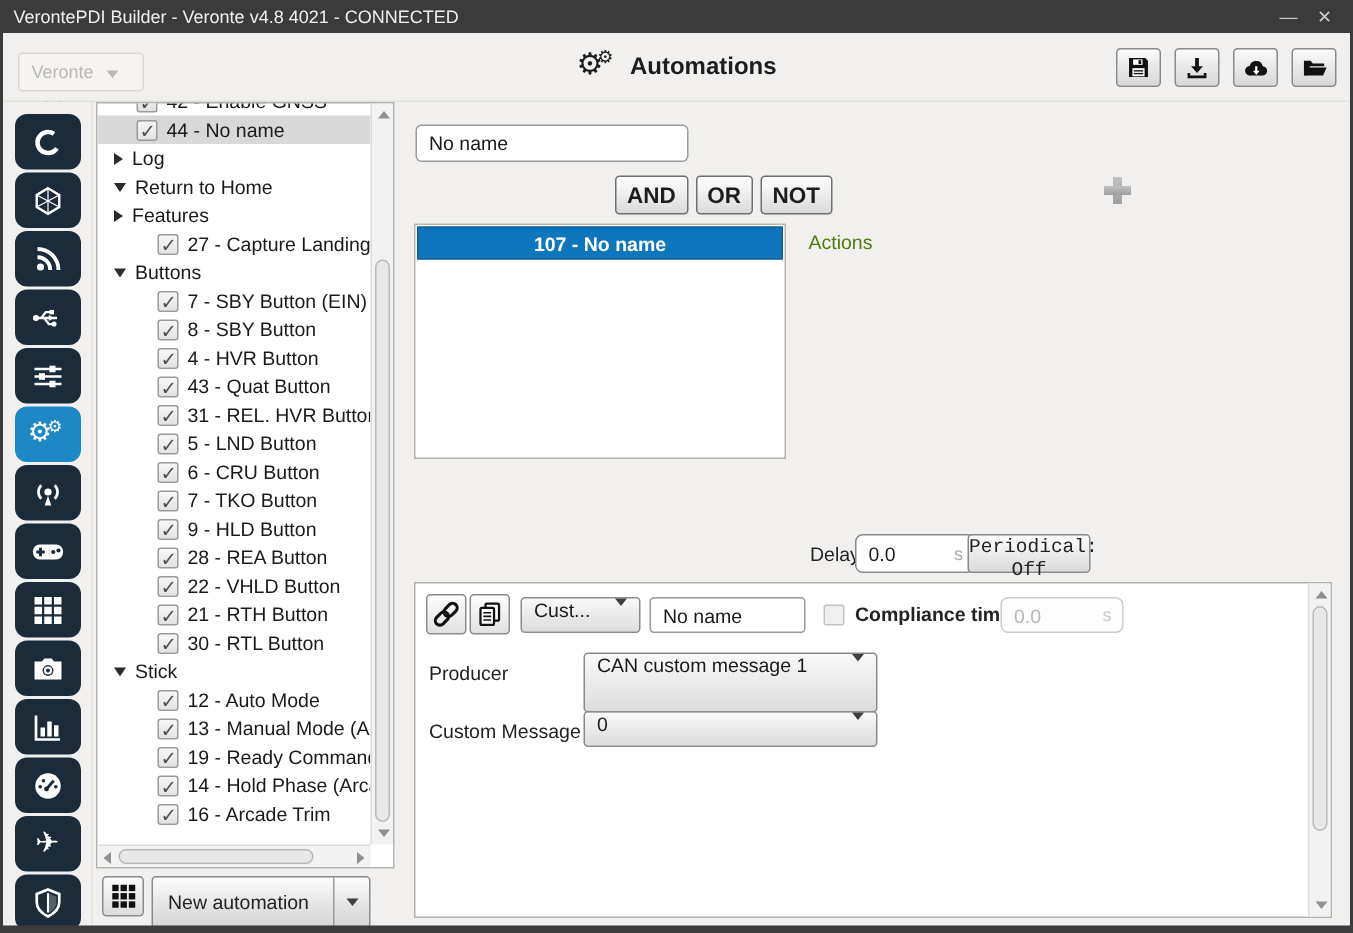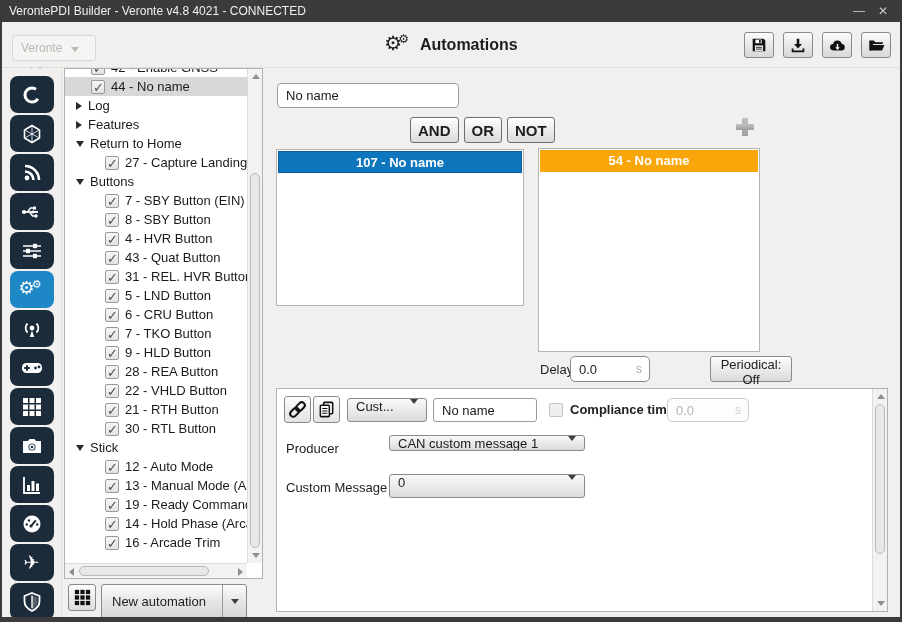--- a/index.html
+++ b/index.html
@@ -87,41 +87,41 @@
   .events-box { position:absolute; left:276px; top:149px; width:248px; height:157px; background:#fff; border:1px solid #b6b5b2; }
   .actions-box { position:absolute; left:538px; top:148px; width:222px; height:204px; background:#fff; border:1px solid #b6b5b2; }
   .list-item { margin:1px; height:22px; line-height:22px; text-align:center; font-size:13px; font-weight:bold; color:#fff; }
   .event-item { background:#0e76bd; border:1px solid #0a5e99; }
   .action-item { background:#f9a60a; }
 
   .delay-label { position:absolute; left:540px; top:362px; font-size:13px; color:#222; }
   .delay-wrap { position:absolute; left:570px; top:356px; width:80px; height:26px; border:1px solid #8a8a8a; border-radius:5px; background:#fff; }
   .delay-wrap input { border:0; outline:0; width:52px; height:100%; padding:0 0 0 8px; font-size:13px; color:#1a1a1a; background:transparent; font-family:inherit; }
   .unit { position:absolute; right:7px; top:5px; font-size:12px; color:#a9a9a9; }
-  .periodical-btn { position:absolute; left:710px; top:356px; width:82px; height:26px; border:1px solid #8a8a8a; border-radius:3px; background:linear-gradient(#fdfdfd,#dadada); font-size:13px; color:#222; font-family:Liberation Sans, sans-serif; }
+  .periodical-btn { position:absolute; left:645px; top:356px; width:82px; height:26px; border:1px solid #8a8a8a; border-radius:3px; background:linear-gradient(#fdfdfd,#dadada); font-size:13px; color:#222; font-family:Liberation Mono, monospace; }
 
   
   .editor-panel { position:absolute; left:276px; top:388px; width:612px; height:224px; background:#fff; border:1px solid #b2b1ae; }
   .ed-vscroll { right:0; top:0; width:15px; bottom:0; }
   .icon-btn { position:absolute; top:7px; width:27px; height:27px; border:1px solid #8a8a8a; border-radius:3px; background:linear-gradient(#fdfdfd,#e2e2e2); display:flex; align-items:center; justify-content:center; }
   .link-btn { left:7px; }
   .copy-btn { left:36px; }
   .dropdown { border:1px solid #8a8a8a; border-radius:3px; background:linear-gradient(#f9f9f9,#dcdcdc); font-size:13px; color:#1a1a1a; display:flex; }
   .dropdown .dd-label { flex:1; padding-left:8px; white-space:nowrap; overflow:hidden; }
   .dd-arrow { width:0; height:0; border-left:4px solid transparent; border-right:4px solid transparent; border-top:5px solid #3f3f3f; margin-right:8px; flex:none; }
   .type-dd { position:absolute; left:70px; top:9px; width:80px; height:24px; }
   .ed-name-input { position:absolute; left:156px; top:9px; width:104px; height:24px; border:1px solid #9a9a9a; border-radius:3px; font-size:13px; padding:0 8px; color:#1a1a1a; font-family:inherit; }
   .comp-cb { position:absolute; left:272px; top:14px; width:14px; height:14px; border:1px solid #c3c3c3; border-radius:2px; background:#efefef; }
   .comp-label { position:absolute; left:293px; top:13px; font-size:13px; font-weight:bold; color:#222; }
   .comp-wrap { position:absolute; left:390px; top:9px; width:82px; height:24px; border:1px solid #cbcbcb; border-radius:5px; background:#fdfdfd; }
   .comp-wrap input { border:0; outline:0; width:50px; height:100%; padding:0 0 0 8px; font-size:13px; color:#b5b5b5; background:transparent; font-family:inherit; }
   .comp-wrap .unit { color:#cccccc; top:4px; }
   .field-label { position:absolute; left:9px; font-size:13px; color:#222; }
   .producer-label { top:52px; }
-  .producer-dd { position:absolute; left:112px; top:46px; width:196px; height:16px; }
+  .producer-dd { position:absolute; left:112px; top:46px; width:196px; height:40px; }
   .custmsg-label { top:91px; }
   .custmsg-dd { position:absolute; left:112px; top:85px; width:196px; height:24px; }
 </style>
 </head>
 <body>
 
 <div class="window">
 
   <div class="titlebar">
     <span class="title">VerontePDI Builder - Veronte v4.8 4021 - CONNECTED</span>
@@ -285,26 +285,26 @@
         </div>
         <div class="tree-row lvl1 selected">
           <span class="cb checked"></span>
           <span class="lbl">44 - No name</span>
         </div>
         <div class="tree-row lvl0">
           <span class="tw closed"></span>
           <span class="lbl">Log</span>
         </div>
         <div class="tree-row lvl0">
+          <span class="tw open"></span>
+          <span class="lbl">Return to Home</span>
+        </div>
+        <div class="tree-row lvl0">
           <span class="tw closed"></span>
           <span class="lbl">Features</span>
-        </div>
-        <div class="tree-row lvl0">
-          <span class="tw open"></span>
-          <span class="lbl">Return to Home</span>
         </div>
         <div class="tree-row lvl2">
           <span class="cb checked"></span>
           <span class="lbl">27 - Capture Landing P</span>
         </div>
         <div class="tree-row lvl0">
           <span class="tw open"></span>
           <span class="lbl">Buttons</span>
         </div>
         <div class="tree-row lvl2">
@@ -427,23 +427,20 @@
     <button class="logic-btn">AND</button>
     <button class="logic-btn">OR</button>
     <button class="logic-btn">NOT</button>
   </div>
   <span class="section-label actions-label">Actions</span>
   <div class="plus-btn"></div>
 
   <div class="events-box">
     <div class="list-item event-item">107 - No name</div>
   </div>
-  <div class="actions-box">
-    <div class="list-item action-item">54 - No name</div>
-  </div>
 
   <span class="delay-label">Delay</span>
   <div class="delay-wrap">
     <input value="0.0" style="">
     <span class="unit">s</span>
   </div>
   <button class="periodical-btn">Periodical: Off</button>
 
   <div class="editor-panel">
     <div class="icon-btn link-btn">

